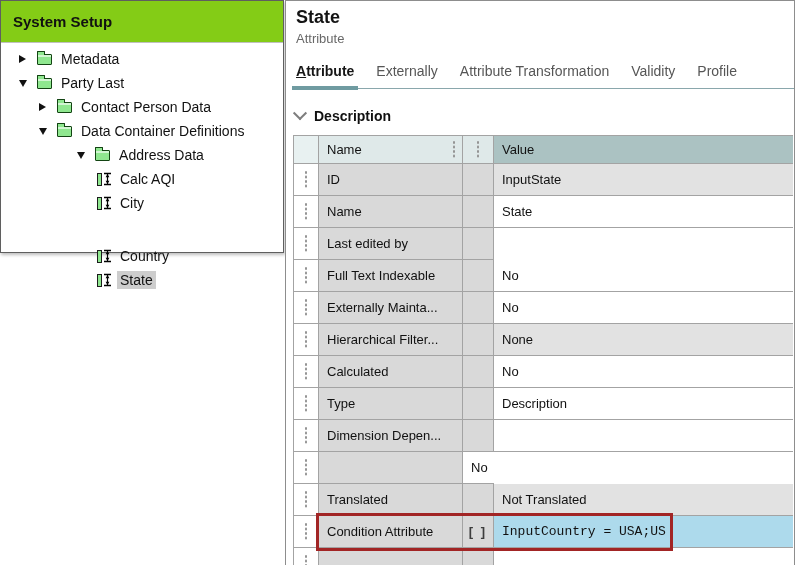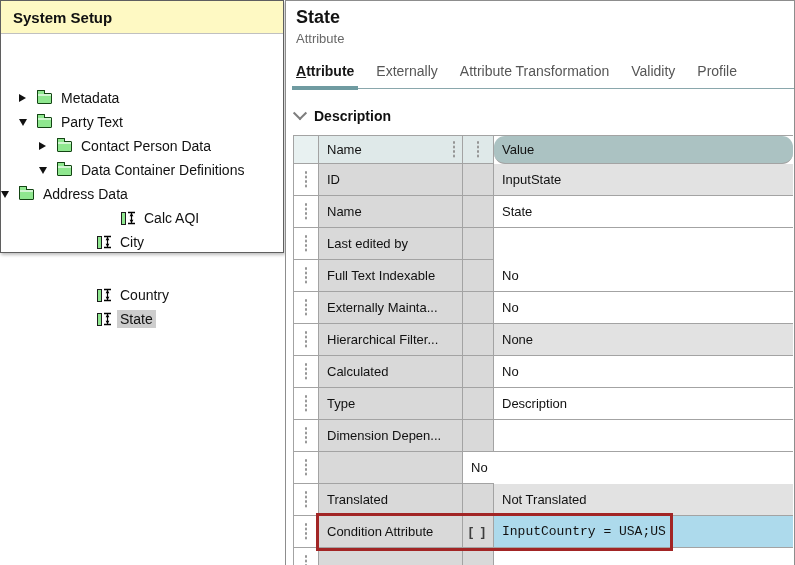--- a/index.html
+++ b/index.html
@@ -7,21 +7,21 @@
     --rowname:#d9d9d9; --vgray:#e2e2e2; --vblue:#addaec; --red:#a22525;
     --sel:#cdcdcd; --green:#8fe78f; --line:#a3a3a3;
   }
   html,body{margin:0;padding:0;background:#fff;}
   body{font-family:"Liberation Sans","DejaVu Sans",sans-serif;color:#111;}
   .canvas{position:relative;width:795px;height:565px;background:#fff;overflow:hidden;}
 
   
   .left-panel{position:absolute;left:0;top:0;width:284px;height:253px;background:#fff;
     border:1px solid #5f5f5f;box-sizing:border-box;box-shadow:1px 2px 3px rgba(0,0,0,.25);}
-  .lp-header{height:33px;background:#fef9c3;border-bottom:1px solid #c0c0c0;box-sizing:border-box;
+  .lp-header{height:42px;background:#84cc16;border-bottom:1px solid #c0c0c0;box-sizing:border-box;
     font-size:15px;font-weight:bold;display:flex;align-items:center;padding-left:12px;}
   .tree{padding-top:4px;}
   .tree-item{height:24px;display:flex;align-items:center;font-size:14px;}
   .tw{flex:0 0 18px;display:flex;align-items:center;}
   .tri-right{width:0;height:0;border-left:7px solid #111;border-top:4.5px solid transparent;border-bottom:4.5px solid transparent;}
   .tri-down{width:0;height:0;border-top:7px solid #111;border-left:4.5px solid transparent;border-right:4.5px solid transparent;}
   .folder{position:relative;width:15px;height:11px;background:var(--green);border:1px solid #134413;
     border-radius:1px;margin-right:6px;box-sizing:border-box;flex:0 0 auto;}
   .folder::before{content:"";position:absolute;top:-4px;left:-1px;width:6px;height:3px;background:var(--green);
     border:1px solid #134413;border-bottom:none;border-radius:1px 1px 0 0;}
@@ -52,100 +52,100 @@
   .trow.thead{height:28px;}
   .cell{border-right:1px solid var(--line);border-bottom:1px solid var(--line);box-sizing:border-box;
     display:flex;align-items:center;font-size:13px;overflow:hidden;white-space:nowrap;}
   .cell.handle{background:#fff;justify-content:center;}
   .cell.name{background:var(--rowname);padding-left:8px;}
   .cell.mid{background:var(--rowname);justify-content:center;}
   .cell.value{border-right:none;background:#fff;padding-left:8px;}
   .trow.thead .handle{background:var(--corner);}
   .trow.thead .name{background:var(--nhead);justify-content:space-between;padding-right:7px;}
   .trow.thead .mid{background:var(--nhead);}
-  .trow.thead .value{background:var(--vhead);border-radius:11px;}
+  .trow.thead .value{background:var(--vhead);}
   .value.vgray{background:var(--vgray);}
   .value.vblue{background:var(--vblue);font-family:Liberation Mono, monospace;}
   .badge{font-weight:bold;color:#3d3d3d;letter-spacing:2px;font-size:13px;}
   .dots{width:2.5px;height:2.5px;border-radius:50%;background:#949494;
     box-shadow:0 4.5px 0 #949494,0 9px 0 #949494,0 13.5px 0 #949494;transform:translateY(-7px);}
   .cond-overlay{position:absolute;left:22px;top:377px;width:357px;height:38px;
     border:3px solid var(--red);box-sizing:border-box;pointer-events:none;z-index:4;}
 </style>
 </head>
 <body>
 
 <div class="canvas">
 
   <section class="left-panel">
     <div class="lp-header">System Setup</div>
     <div class="tree" id="tree">
-        <div class="tree-item" style="padding-left: 18px; margin-top: 48px;">
+        <div class="tree-item" style="padding-left: 18px;">
           <span class="tw">
             <span class="tri-right"></span>
           </span>
           <span class="folder"></span>
           <span class="tlabel">Metadata</span>
         </div>
         <div class="tree-item" style="padding-left: 18px;">
           <span class="tw">
             <span class="tri-down"></span>
           </span>
           <span class="folder"></span>
-          <span class="tlabel">Party Text</span>
+          <span class="tlabel">Party Last</span>
         </div>
         <div class="tree-item" style="padding-left: 38px;">
           <span class="tw">
             <span class="tri-right"></span>
           </span>
           <span class="folder"></span>
           <span class="tlabel">Contact Person Data</span>
         </div>
         <div class="tree-item" style="padding-left: 38px;">
           <span class="tw">
             <span class="tri-down"></span>
           </span>
           <span class="folder"></span>
           <span class="tlabel">Data Container Definitions</span>
         </div>
-        <div class="tree-item" style="">
+        <div class="tree-item" style=" justify-content: center;">
           <span class="tw">
             <span class="tri-down"></span>
           </span>
           <span class="folder"></span>
           <span class="tlabel">Address Data</span>
-        </div>
-        <div class="tree-item" style="padding-left: 78px; margin-left: 24px;">
-          <span class="tw"></span>
-          <span class="attr-icon">
-            <span class="attr-bar"></span>
-            <span style="display: inline-flex;">
-              <svg width="9" height="14" viewBox="0 0 9 14" aria-hidden="true">
-                <path d="M1 1.5 H8 M1 12.5 H8" stroke="#000" stroke-width="1.6"></path>
-                <path d="M4.5 2 V12" stroke="#000" stroke-width="1.2"></path>
-                <path d="M4.5 2 L2.6 5.2 H6.4 Z" fill="#000"></path>
-                <path d="M4.5 12 L2.6 8.8 H6.4 Z" fill="#000"></path>
-              </svg>
-            </span>
-          </span>
-          <span class="tlabel">Calc AQI</span>
         </div>
         <div class="tree-item" style="padding-left: 78px;">
           <span class="tw"></span>
           <span class="attr-icon">
             <span class="attr-bar"></span>
             <span style="display: inline-flex;">
               <svg width="9" height="14" viewBox="0 0 9 14" aria-hidden="true">
                 <path d="M1 1.5 H8 M1 12.5 H8" stroke="#000" stroke-width="1.6"></path>
                 <path d="M4.5 2 V12" stroke="#000" stroke-width="1.2"></path>
                 <path d="M4.5 2 L2.6 5.2 H6.4 Z" fill="#000"></path>
                 <path d="M4.5 12 L2.6 8.8 H6.4 Z" fill="#000"></path>
               </svg>
             </span>
           </span>
+          <span class="tlabel">Calc AQI</span>
+        </div>
+        <div class="tree-item" style="padding-left: 78px;">
+          <span class="tw"></span>
+          <span class="attr-icon">
+            <span class="attr-bar"></span>
+            <span style="display: inline-flex;">
+              <svg width="9" height="14" viewBox="0 0 9 14" aria-hidden="true">
+                <path d="M1 1.5 H8 M1 12.5 H8" stroke="#000" stroke-width="1.6"></path>
+                <path d="M4.5 2 V12" stroke="#000" stroke-width="1.2"></path>
+                <path d="M4.5 2 L2.6 5.2 H6.4 Z" fill="#000"></path>
+                <path d="M4.5 12 L2.6 8.8 H6.4 Z" fill="#000"></path>
+              </svg>
+            </span>
+          </span>
           <span class="tlabel">City</span>
         </div>
         <div class="tree-item" style="padding-left: 78px; margin-top: 29px;">
           <span class="tw"></span>
           <span class="attr-icon">
             <span class="attr-bar"></span>
             <span style="display: inline-flex;">
               <svg width="9" height="14" viewBox="0 0 9 14" aria-hidden="true">
                 <path d="M1 1.5 H8 M1 12.5 H8" stroke="#000" stroke-width="1.6"></path>
                 <path d="M4.5 2 V12" stroke="#000" stroke-width="1.2"></path>

